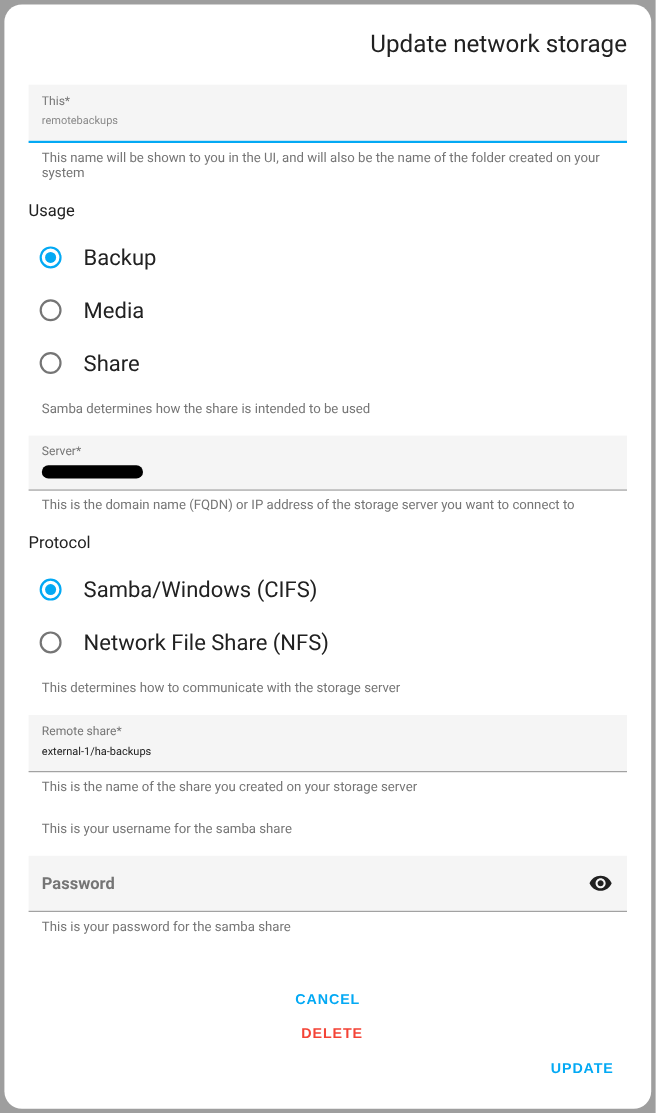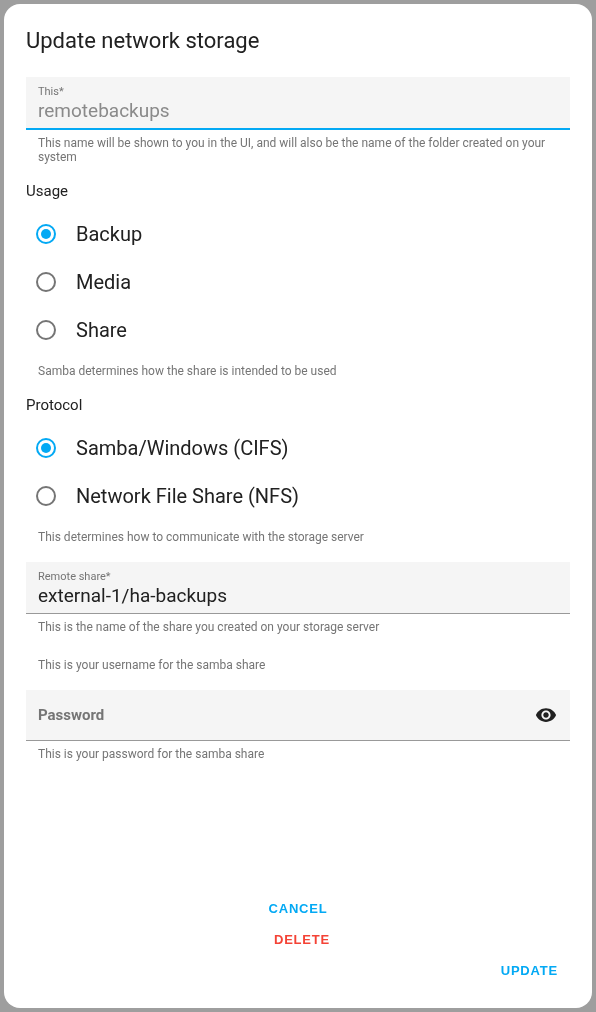--- a/index.html
+++ b/index.html
@@ -16,41 +16,42 @@
       margin: 4px;
       padding: 24px 22px 22px 22px;
       height: 1004px;
       position: relative;
     }
     .dialog-title {
       font-size: 22px;
       font-weight: 400;
       color: #212121;
       margin-bottom: 24px;
+      text-align: right;
     }
     .field-block {
       margin-bottom: 14px;
     }
     .text-field {
       background: #f5f5f5;
       border-bottom: 1px solid #999;
       padding: 8px 12px 6px 12px;
       position: relative;
     }
     .text-field.focused {
       border-bottom: 2px solid #03a9f4;
     }
     .text-field .floating-label {
       font-size: 11px;
       color: #757575;
       display: block;
       margin-bottom: 2px;
     }
     .text-field .input-value {
-      font-size: 19px;
+      font-size: 10px;
       color: #8a8a8a;
       background: transparent;
       border: none;
       width: 100%;
       outline: none;
       line-height: 22px;
     }
     .text-field .input-value.filled {
       color: #212121;
     }
@@ -171,20 +172,27 @@
       <span class="radio-circle"></span>
       <span class="radio-label">Media</span>
     </div>
     <div class="radio-option">
       <span class="radio-circle"></span>
       <span class="radio-label">Share</span>
     </div>
   </div>
   <div class="helper-text" style="padding-left:12px; margin-top:4px; margin-bottom:18px;">Samba determines how the share is intended to be used</div>
 
+  <div class="field-block">
+    <div class="text-field">
+      <span class="floating-label">Server*</span>
+      <span class="redacted"></span>
+    </div>
+    <div class="helper-text">This is the domain name (FQDN) or IP address of the storage server you want to connect to</div>
+  </div>
 
   <div class="section-label">Protocol</div>
   <div class="radio-group">
     <div class="radio-option">
       <span class="radio-circle selected"></span>
       <span class="radio-label">Samba/Windows (CIFS)</span>
     </div>
     <div class="radio-option">
       <span class="radio-circle"></span>
       <span class="radio-label">Network File Share (NFS)</span>

